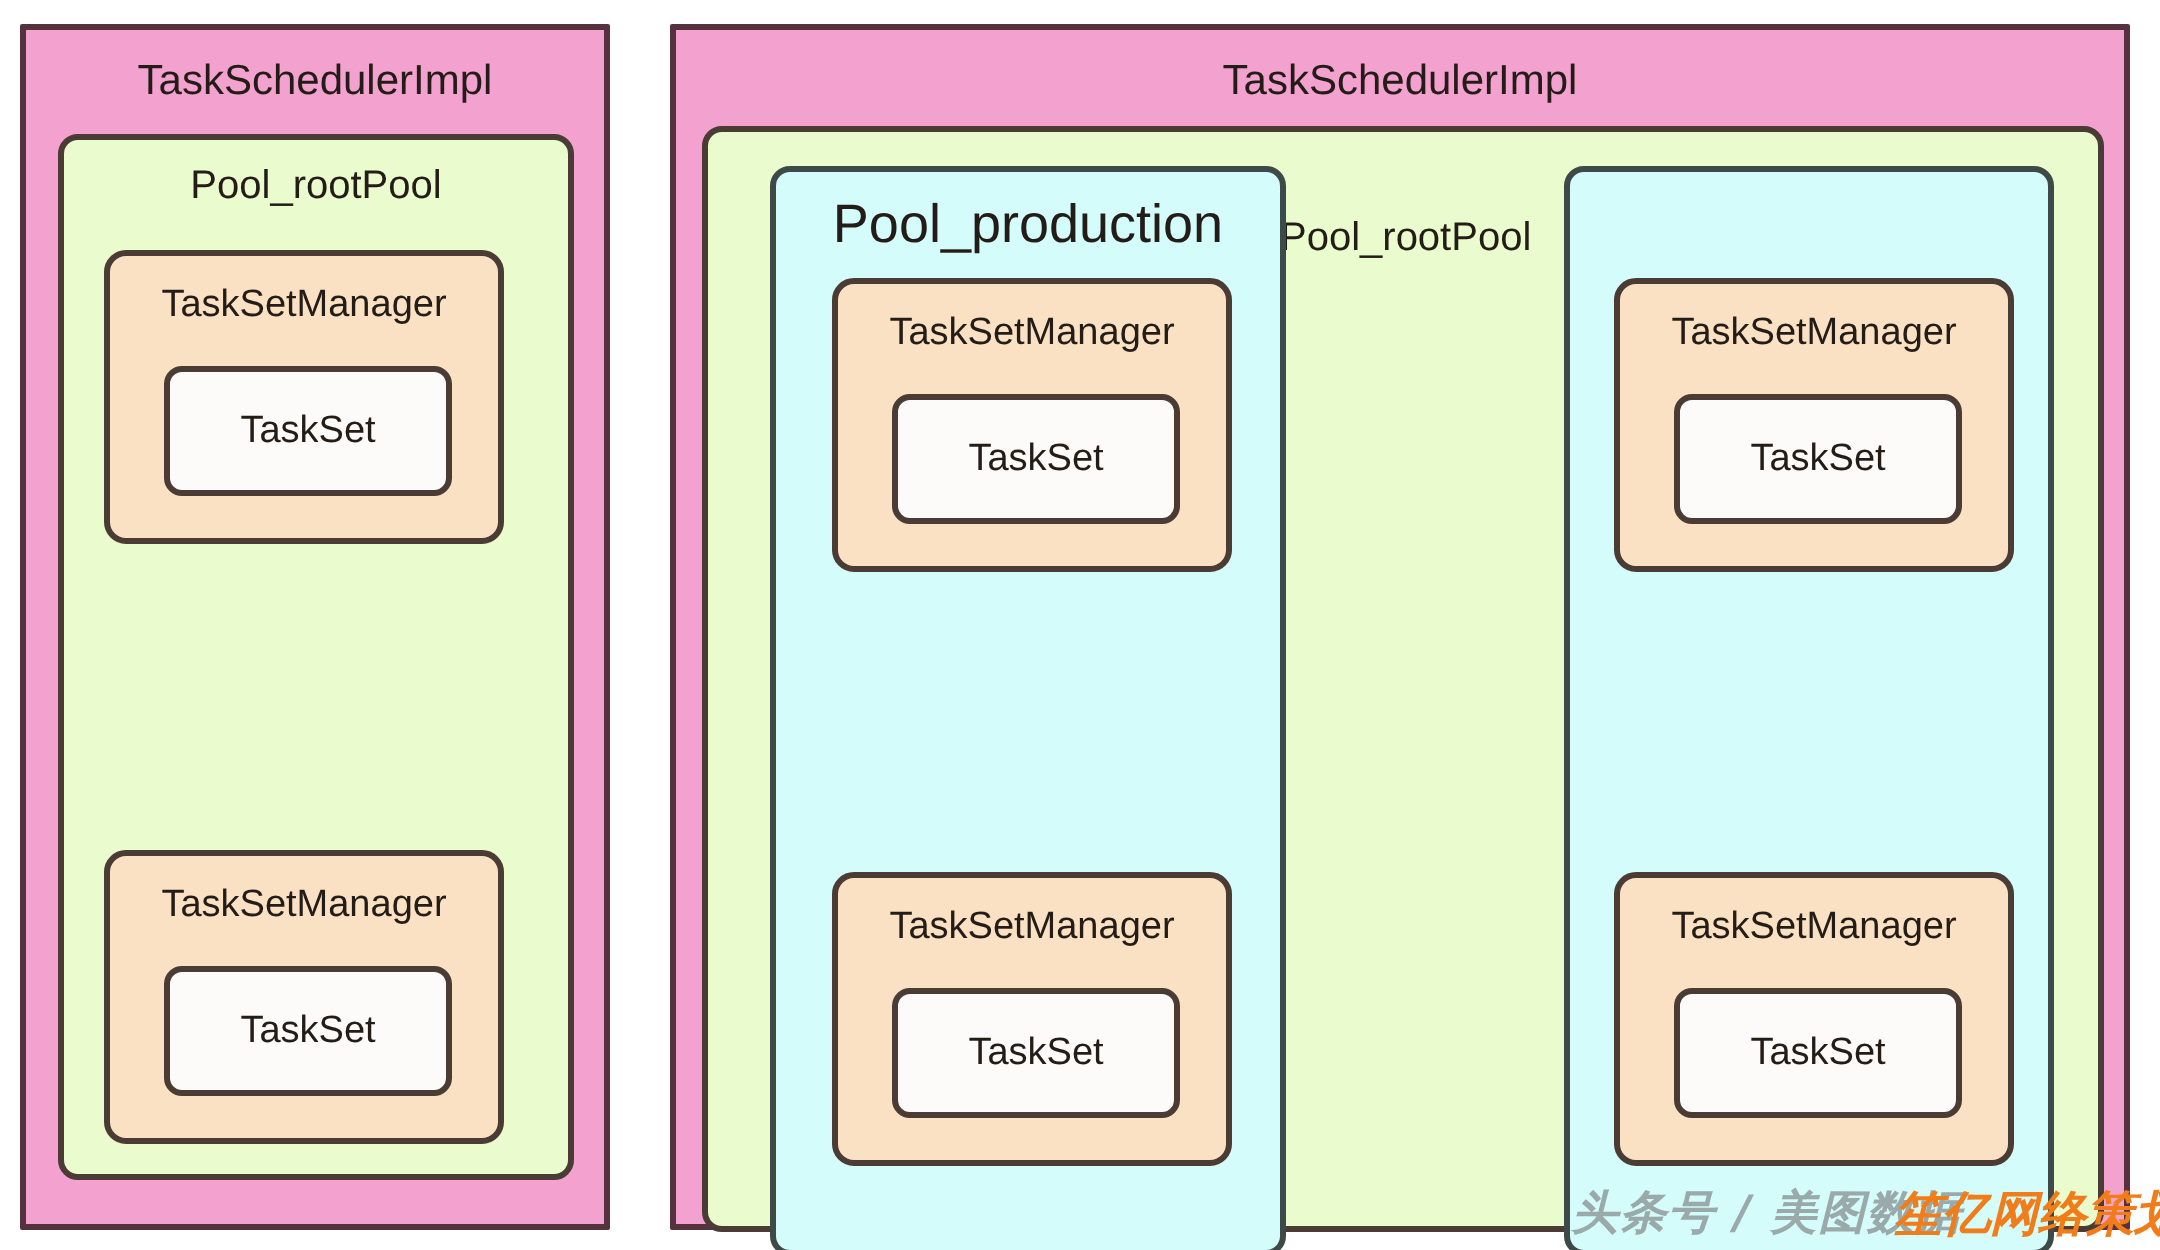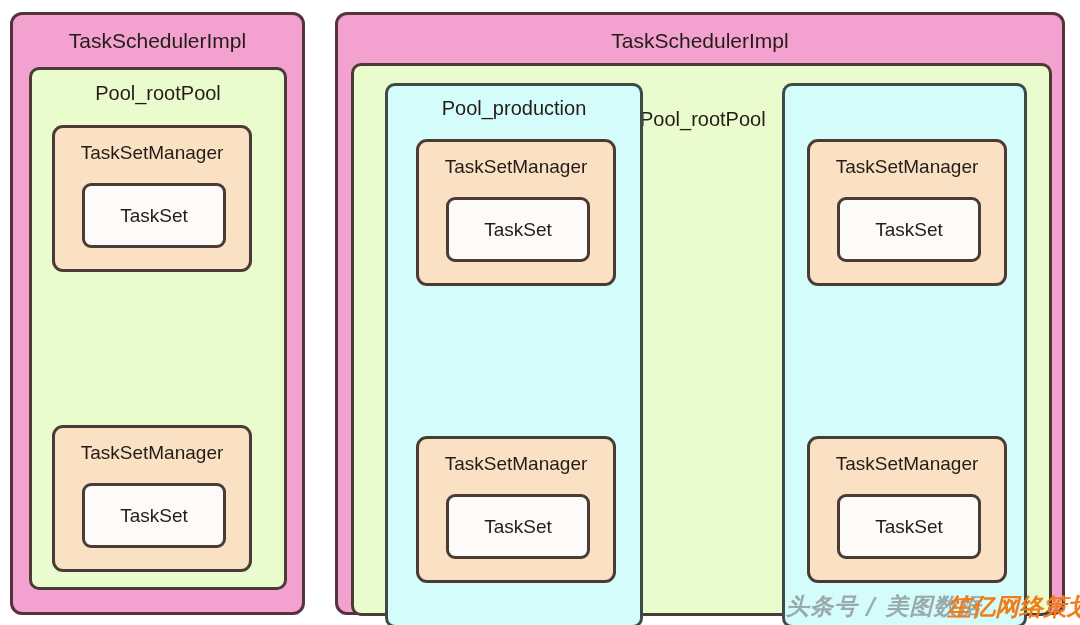--- a/index.html
+++ b/index.html
@@ -30,21 +30,21 @@
     text-align: center;
     color: #241c17;
     white-space: nowrap;
     pointer-events: none;
   }
 
   .scheduler {
     background: #f3a2cf;
     border-color: #56323f;
     border-width: 3px;
-    border-radius: 12px;
+    border-radius: 1px;
   }
   .scheduler > .label {
     top: 14px;
     font-size: 21px;
   }
 
   .rootpool {
     background: #eafbcd;
     border-color: #4a3b34;
   }
@@ -52,21 +52,21 @@
     top: 12px;
     font-size: 20px;
   }
 
   .subpool {
     background: #d4fcfb;
     border-color: #3d4a48;
   }
   .subpool > .label {
     top: 11px;
-    font-size: 20px;
+    font-size: 27px;
   }
 
   .tsm {
     background: #fbe1c4;
     border-color: #4a3b34;
     border-radius: 11px;
   }
   .tsm > .label {
     top: 14px;
     font-size: 19px;

